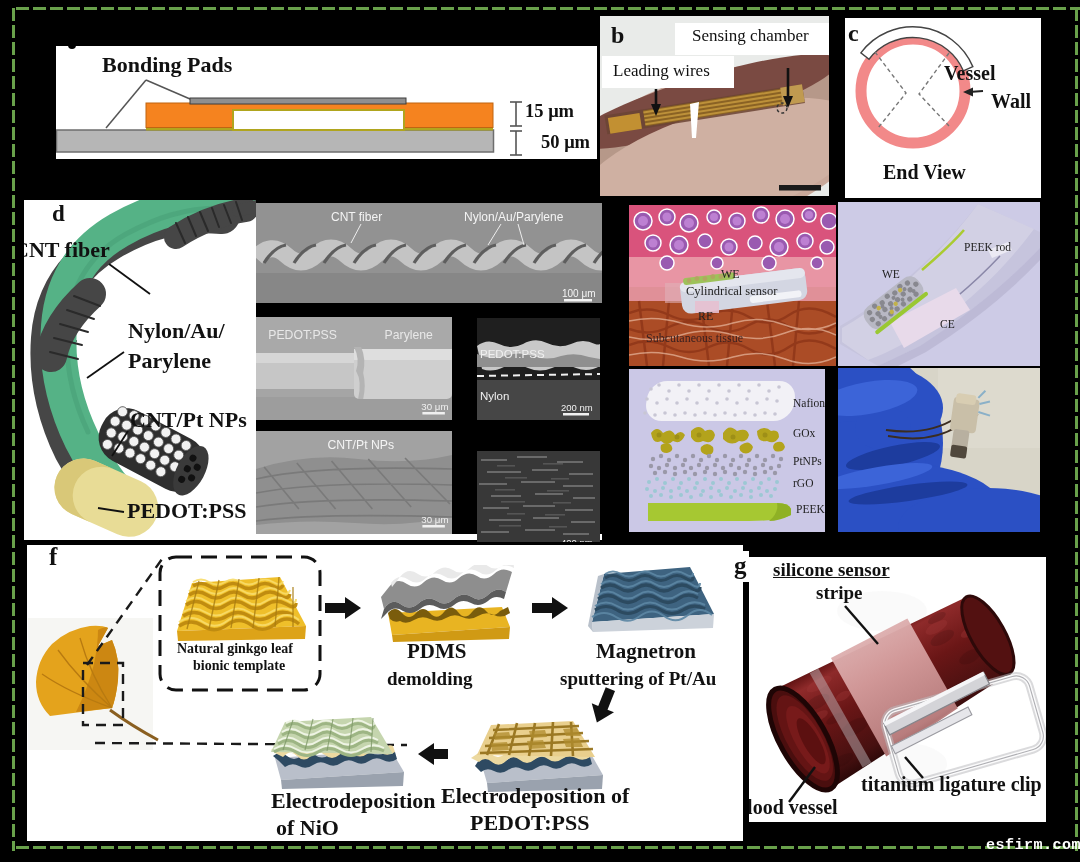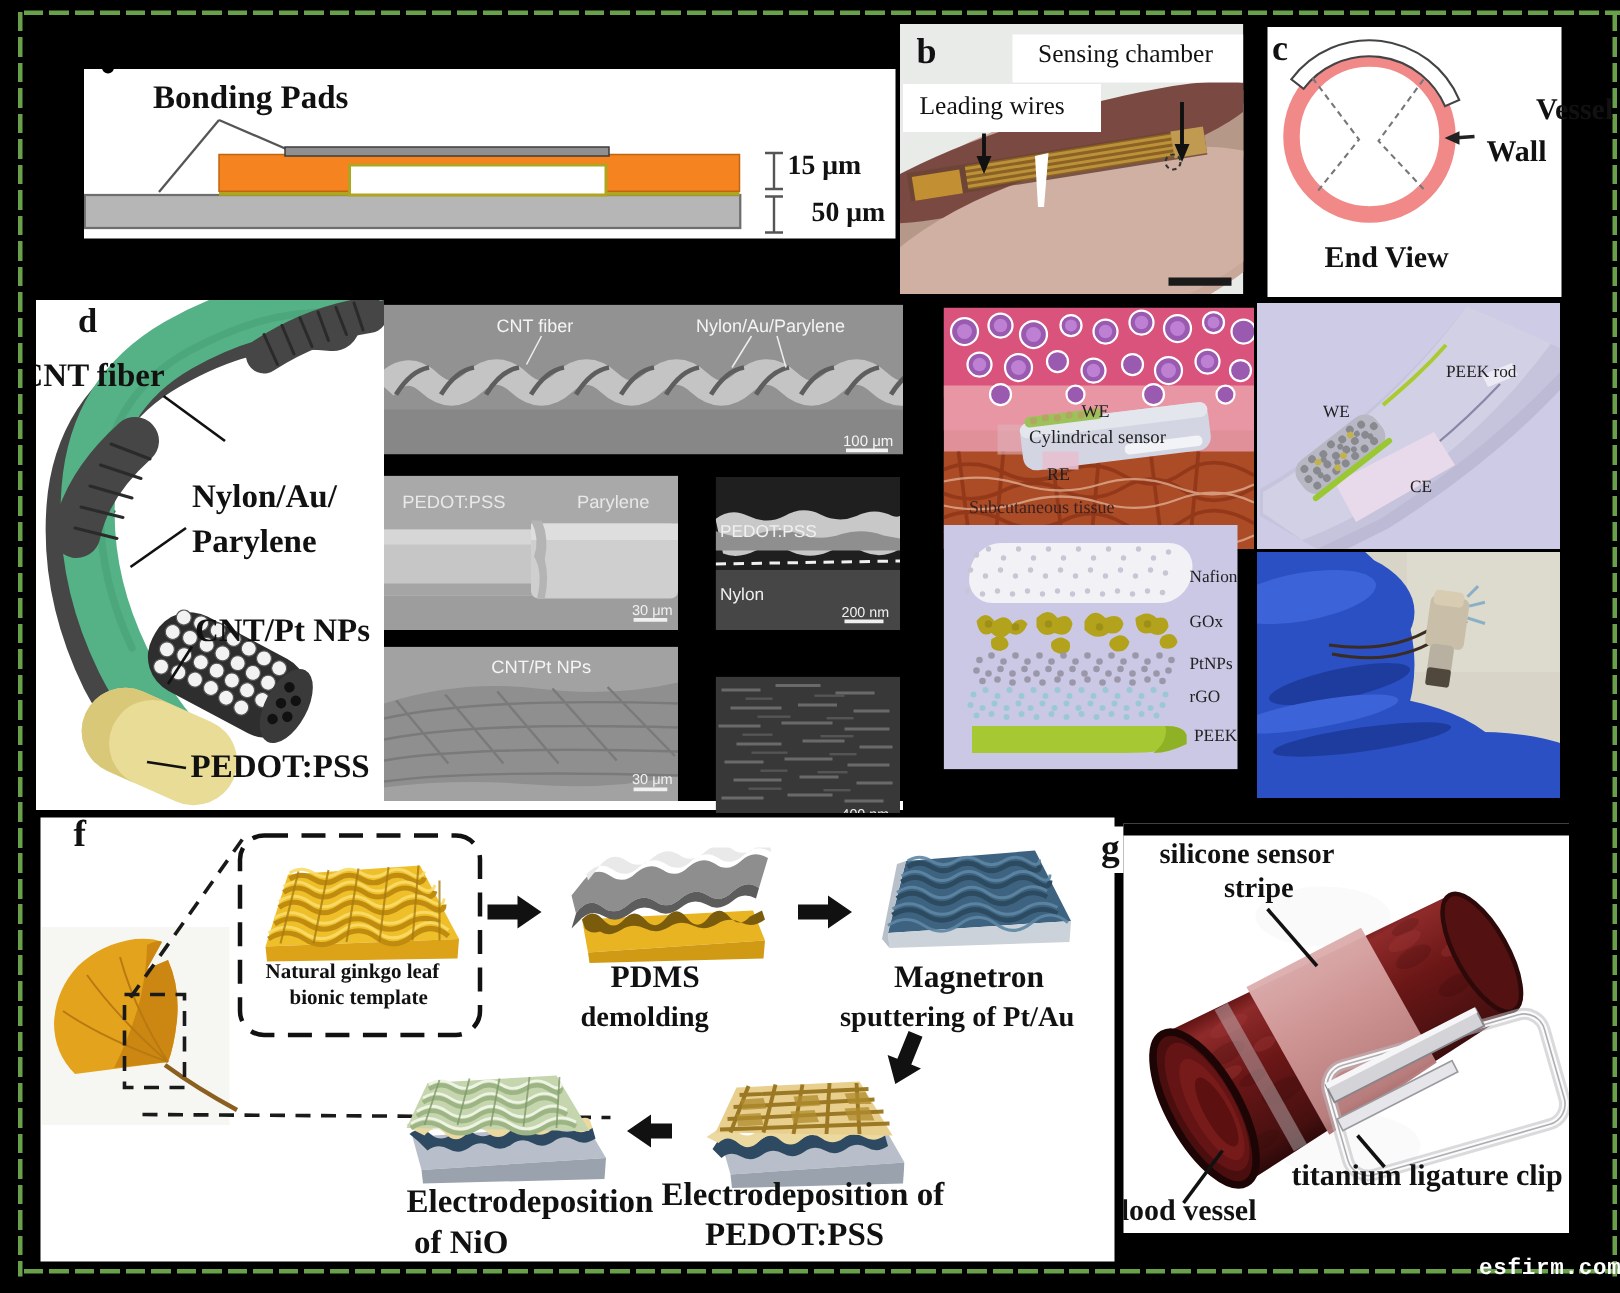--- a/index.html
+++ b/index.html
@@ -100,21 +100,21 @@
     <path d="M 11.6,41.5 A 65,65 0 0 1 124.4,41.5 L 115.5,46.8 A 55,55 0 0 0 20.5,46.8 Z" fill="#fff" stroke="#444" stroke-width="1.4"></path>
   </g>
   <g fill="none" stroke="#777" stroke-width="1.4" stroke-dasharray="4 3">
     <polyline points="30,34 61,75 33,110"></polyline>
     <polyline points="104,35 74,76 104,108"></polyline>
   </g>
   <line x1="138" y1="73" x2="124" y2="74" stroke="#222" stroke-width="2.2"></line>
   <polygon points="118,74 128,69.5 128,78.5" fill="#222"></polygon>
 </svg>
 <div class="lbl b" style="left:848px;top:20px;font-size:24px;">c</div>
-<div class="lbl b" style="left:1024px;top:62px;font-size:20px;">Vessel</div>
+<div class="lbl b" style="left:944px;top:62px;font-size:20px;">Vessel</div>
 <div class="lbl b" style="left:991px;top:90px;font-size:20px;">Wall</div>
 <div class="lbl b" style="left:883px;top:161px;font-size:20px;">End View</div>
 
 <div class="abs white" style="left:24px;top:200px;width:232px;height:340px;overflow:hidden;">
   <div class="lbl b" style="left:28px;top:1px;font-size:23px;">d</div>
   <svg width="232" height="340" viewBox="0 0 232 340">
 
     <g fill="none" stroke-linecap="round">
 
       <path d="M 198,16 C 154,12 122,22 87,42 C 47,65 28,98 25,138 C 22,178 30,214 48,251 C 60,274 74,290 86,304" stroke="#464646" stroke-width="36"></path>
@@ -451,21 +451,21 @@
     <rect x="22" y="112" width="66" height="4" rx="2" fill="#9ac832"></rect>
   </g>
   <g font-size="11.5" fill="#222" font-family="Liberation Serif,serif">
     <text x="126" y="49">PEEK rod</text>
     <text x="44" y="76">WE</text>
     <text x="102" y="126">CE</text>
   </g>
 </svg>
 </div>
 
-<div class="abs" style="left:629px;top:350px;width:196px;height:163px;overflow:hidden;">
+<div class="abs" style="left:629px;top:369px;width:196px;height:163px;overflow:hidden;">
 <svg width="204" height="163" viewBox="0 0 204 163">
   <rect width="204" height="163" fill="#cbc8e6"></rect>
 
   <g transform="skewX(-8)">
     <rect x="22" y="12" width="148" height="40" rx="18" fill="#f2f1f6"></rect>
   </g>
   <g fill="#c8c6d4">
     <circle cx="22" cy="20" r="1.8"></circle>
         <circle cx="30" cy="16" r="1.8"></circle>
         <circle cx="40" cy="22" r="1.8"></circle>
@@ -885,21 +885,21 @@
       <rect x="140" y="171" width="112" height="4" fill="#f6f6f8"></rect>
     </g>
     <g transform="rotate(-27 146 202)">
       <rect x="145" y="196" width="86" height="8.5" fill="#e6e6ea" stroke="#9a9aa0" stroke-width="1.1"></rect>
     </g>
 
     <line x1="96" y1="57" x2="129" y2="95" stroke="#111" stroke-width="2.4"></line>
     <line x1="40" y1="253" x2="66" y2="218" stroke="#111" stroke-width="2.4"></line>
     <line x1="156" y1="208" x2="174" y2="229" stroke="#111" stroke-width="2.4"></line>
   </svg>
-  <div class="lbl b" style="left:24px;top:10px;font-size:19px;">silicone sensor</div>
+  <div class="lbl b" style="left:24px;top:10px;font-size:19px;text-decoration:underline;">silicone sensor</div>
   <div class="lbl b" style="left:67px;top:33px;font-size:19px;">stripe</div>
   <div class="lbl b" style="left:112px;top:224px;font-size:20px;">titanium ligature clip</div>
   <div class="lbl b" style="left:-13px;top:247px;font-size:20px;">blood vessel</div>
 </div>
 <div class="abs" style="left:749px;top:549px;width:297px;height:8px;background:#000;"></div>
 
 <div class="abs" style="left:986px;top:837px;font-family:'Liberation Mono',monospace;
      font-size:15px;font-weight:bold;color:#fff;letter-spacing:0.5px;">esfirm.com</div>
 
 </body></html>

